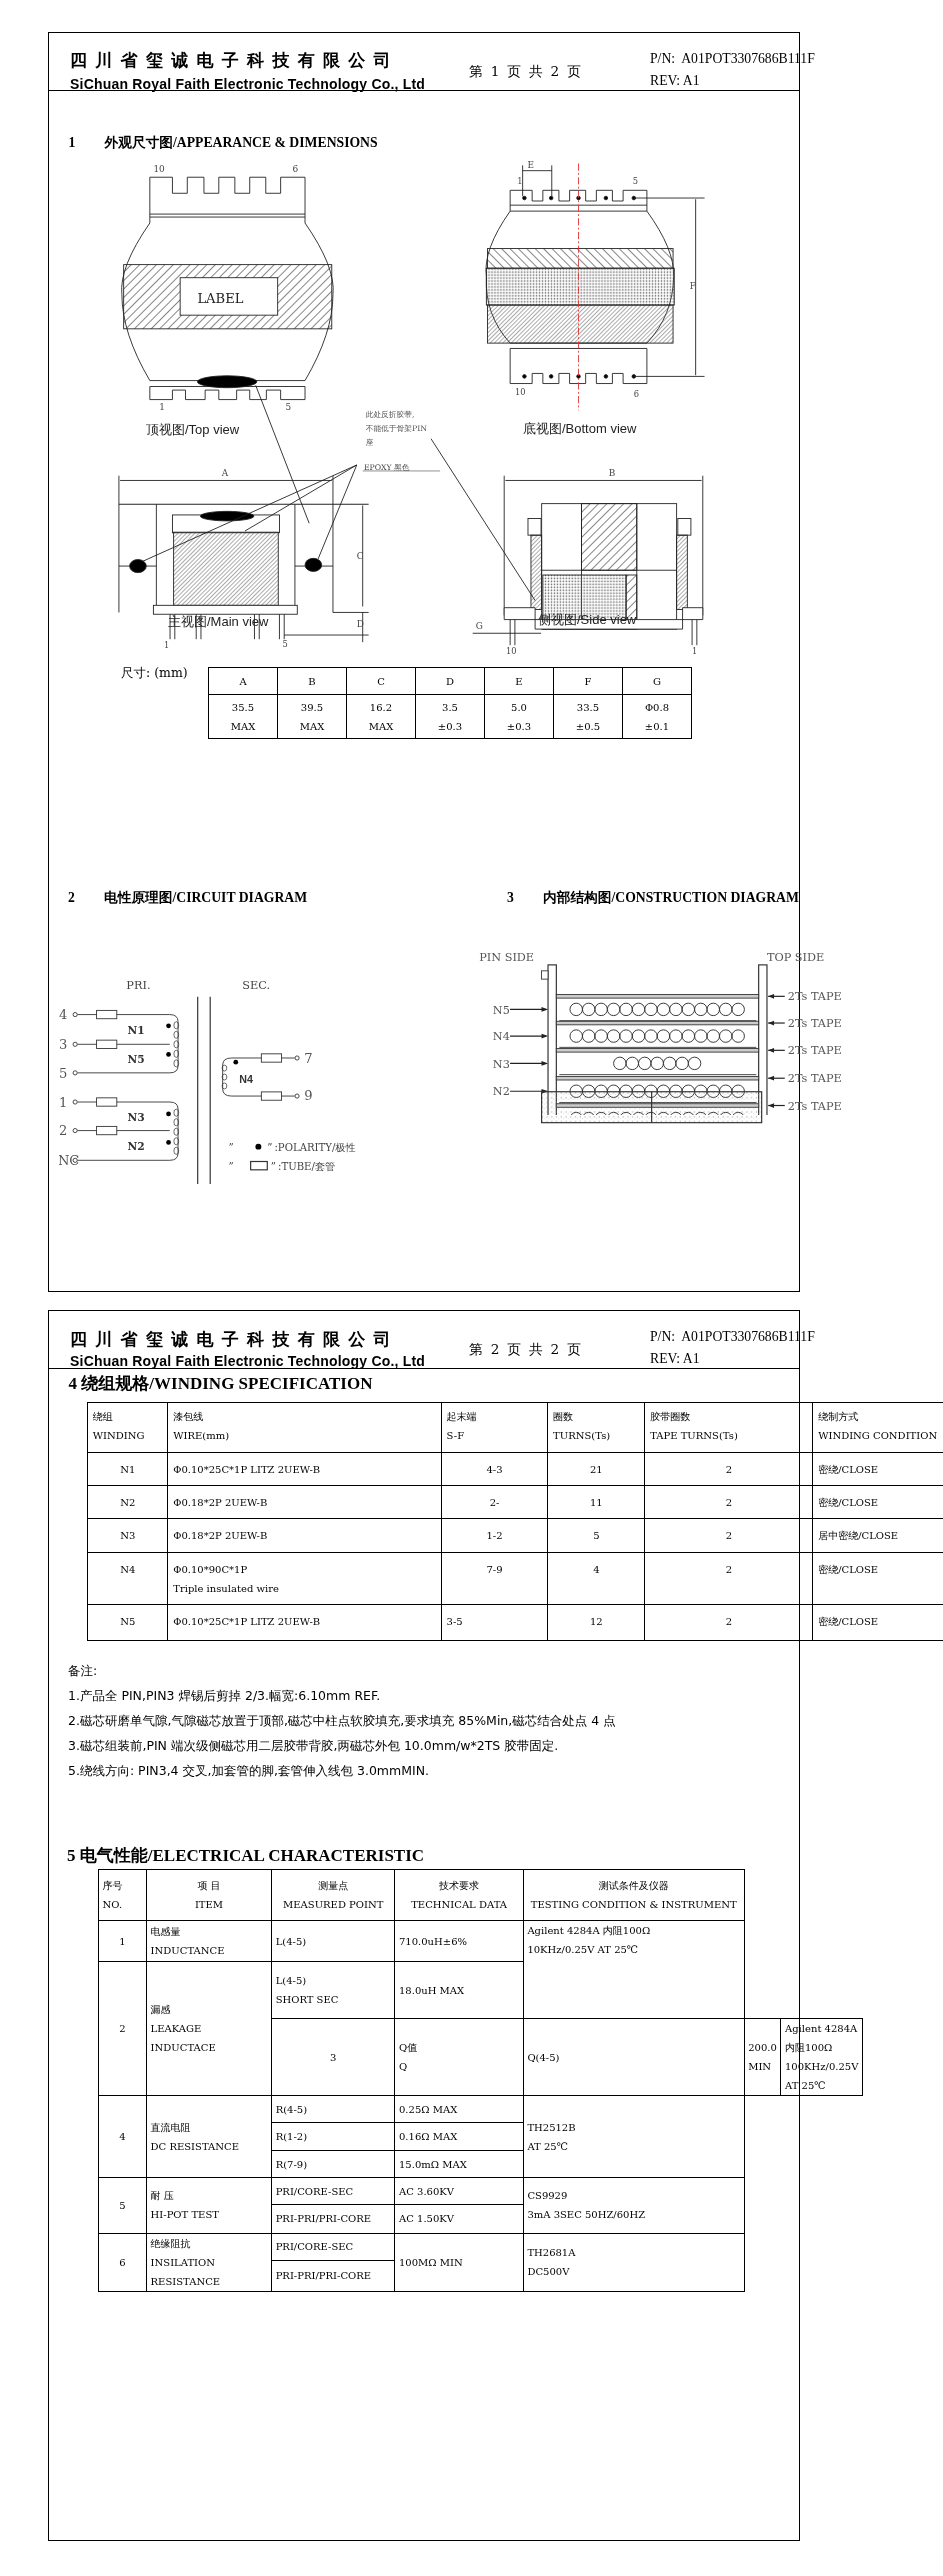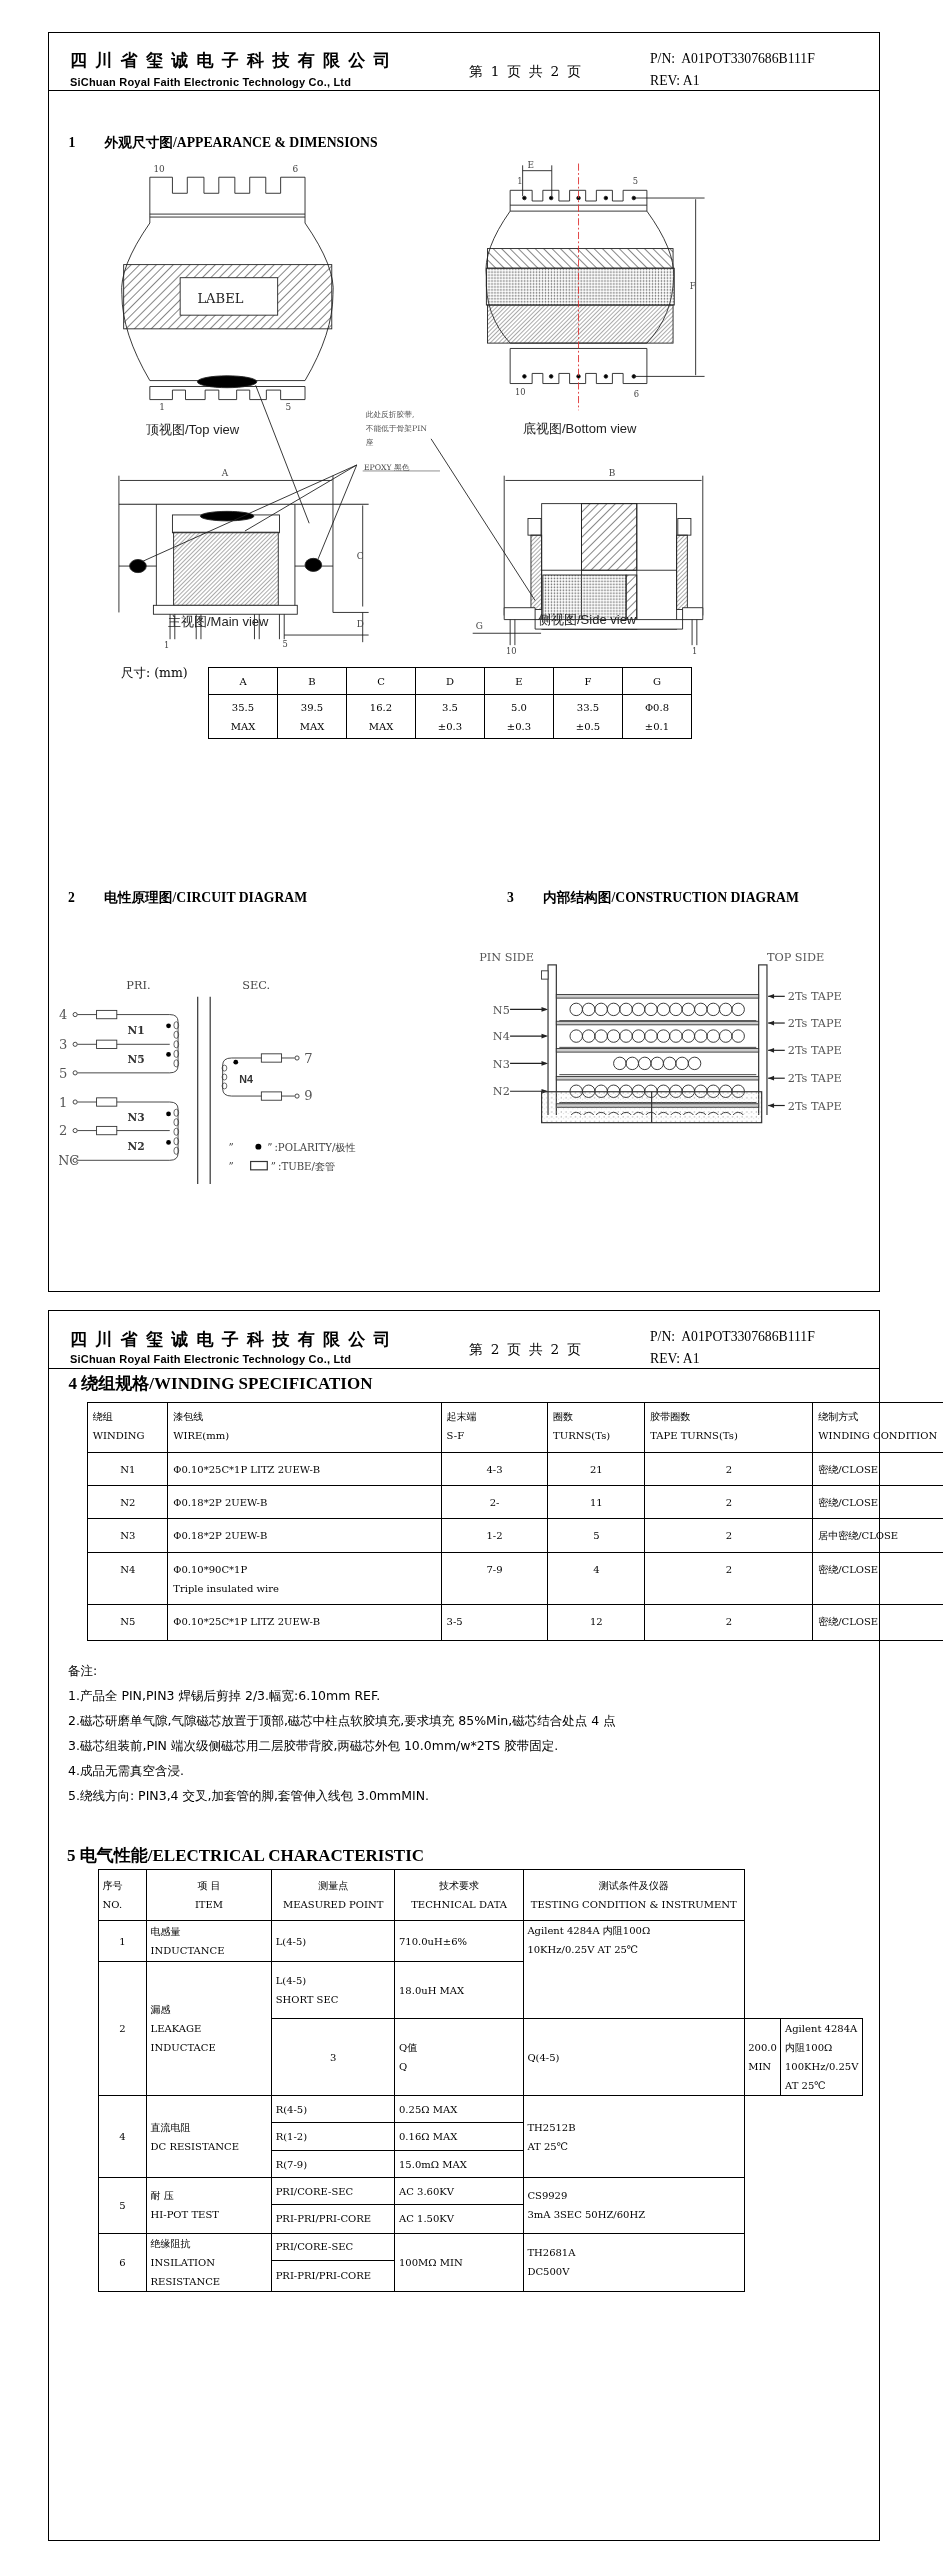--- a/index.html
+++ b/index.html
@@ -1,22 +1,22 @@
 <!DOCTYPE html>
 <html style="font-size:9.5px"><head>
 <meta charset="utf-8">
 <style>
   html, body { margin:0; padding:0; background:#ffffff; }
   body { width:943px; height:2576px; position:relative; overflow:hidden;
          font-family:"Liberation Serif", "DejaVu Serif", serif; color:#000; }
   .abs { position:absolute; }
-  .page { position:absolute; left:48px; width:832px; border:1.2px solid #000; box-sizing:border-box; background:#fff; }
+  .page { position:absolute; left:48px; width:752px; border:1.2px solid #000; box-sizing:border-box; background:#fff; }
   .hdr-line { position:absolute; left:0; right:0; border-top:1.2px solid #000; }
   .cn-co { position:absolute; font-family:"DejaVu Sans", sans-serif; font-weight:bold; font-size:17px; letter-spacing:8.3px; white-space:nowrap; }
-  .en-co { position:absolute; font-family:"Liberation Sans", sans-serif; font-weight:bold; font-size:11px; white-space:nowrap; letter-spacing:0.2px; }
+  .en-co { position:absolute; font-family:"Liberation Sans", sans-serif; font-weight:bold; font-size:14px; white-space:nowrap; letter-spacing:0.2px; }
   .pg { position:absolute; font-family:"DejaVu Serif", serif; font-size:13.7px; white-space:nowrap; letter-spacing:1.8px; }
   .pn { position:absolute; font-family:"Liberation Serif", serif; font-size:13.7px; white-space:nowrap; }
   .sec { position:absolute; font-family:"Liberation Serif", serif; font-weight:bold; font-size:13.7px; white-space:nowrap; }
   .sec .num { display:inline-block; width:36px; }
   .sec-big { font-size:17px; }
   .cap { position:absolute; font-family:"Liberation Sans", sans-serif; font-size:13px; white-space:nowrap; color:#222; }
   .dim-label { position:absolute; font-family:"DejaVu Serif", serif; font-size:12.5px; white-space:nowrap; }
   table.grid { position:absolute; border-collapse:collapse; font-family:"DejaVu Serif", serif; font-size:10px; }
   table.grid td { border:0.9px solid #000; vertical-align:middle; padding:0 4.8px; line-height:1.9; }
   table.dims td { text-align:center; width:59px; }
@@ -520,21 +520,20 @@
         <td><span>密绕/CLOSE</span></td>
       </tr>
     </tbody>
   </table>
 
 <div class="notes" style="top:1661px;">
   <div>备注:</div>
   <div>1.产品全 PIN,PIN3 焊锡后剪掉 2/3.幅宽:6.10mm  REF.</div>
   <div>2.磁芯研磨单气隙,气隙磁芯放置于顶部,磁芯中柱点软胶填充,要求填充 85%Min,磁芯结合处点 4 点</div>
   <div>3.磁芯组装前,PIN 端次级侧磁芯用二层胶带背胶,两磁芯外包 10.0mm/w*2TS 胶带固定.</div>
-  <div>4.成品无需真空含浸.</div>
   <div>5.绕线方向:  PIN3,4 交叉,加套管的脚,套管伸入线包 3.0mmMIN.</div>
 </div>
 
 <div class="sec sec-big" style="left:67px;top:1844px;">
   <span>5</span> <span>电气性能/ELECTRICAL CHARACTERISTIC</span>
 </div>
 
 <table class="grid elec" style="left:98px;top:1869px;width:765px;">
   <colgroup>
       <col style="width:56px">

